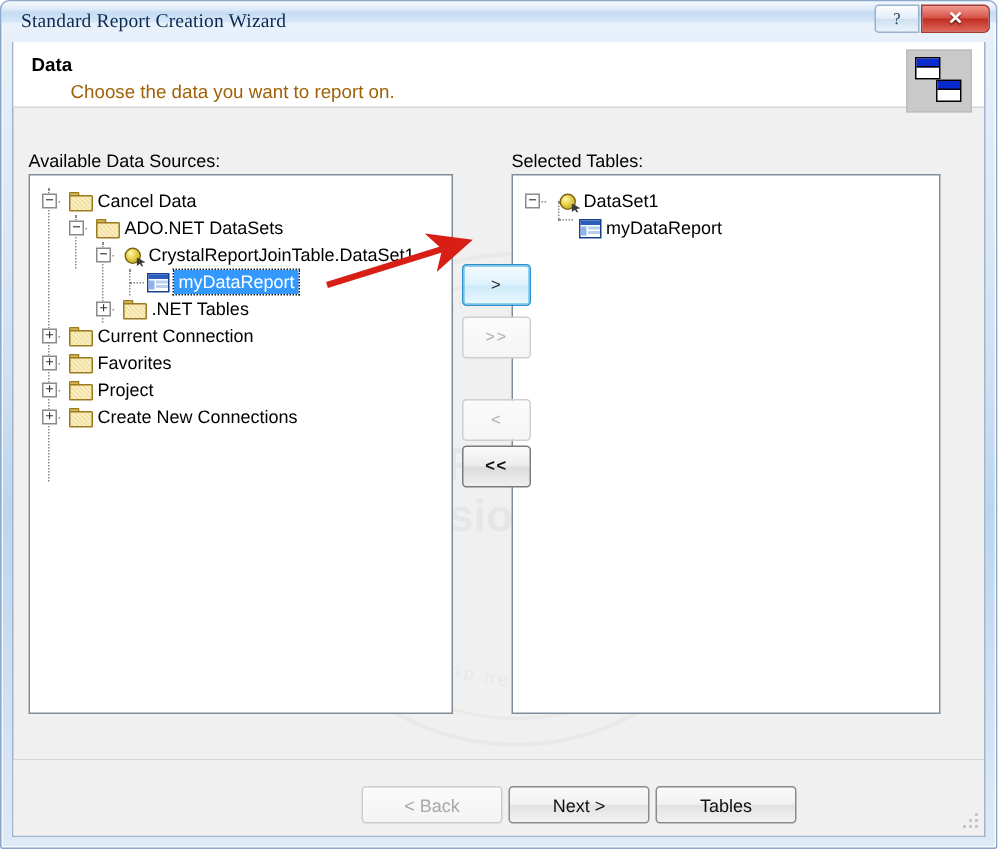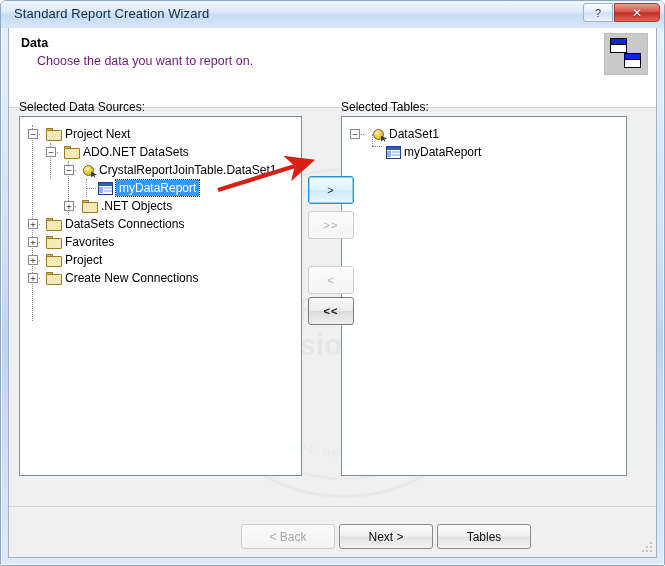--- a/index.html
+++ b/index.html
@@ -14,23 +14,24 @@
   
   .win-frame{
     position:absolute;left:0;top:0;width:665px;height:566px;
     box-sizing:border-box;
     border:1px solid #8ba7c7;
     border-radius:6px 6px 2px 2px;
     background:linear-gradient(to bottom,#eaf2fb 0%,#cfe0f2 45%,#bcd5ee 60%,#dfeaf7 100%);
     box-shadow:inset 0 0 0 1px rgba(255,255,255,.75);
   }
   .titlebar{
-    position:absolute;left:1px;top:1px;width:663px;height:27px;
+    position:absolute;left:1px;top:1px;width:663px;height:14px;
     border-radius:5px 5px 0 0;
     background:linear-gradient(to bottom,#f2f7fd 0%,#dfeaf8 38%,#c6dcf2 52%,#d7e7f8 100%);
+    font-family:Liberation Serif, serif;
   }
   .title-text{
     position:absolute;left:13px;top:5px;
     font-size:13px;color:#0b2a50;letter-spacing:.1px;white-space:nowrap;
   }
   .tb-buttons{position:absolute;right:4px;top:2px;display:flex;gap:0;}
   .tb-btn{
     width:29px;height:19px;box-sizing:border-box;
     border:1px solid #9cb2cb;border-radius:3px 3px 3px 3px;
     display:flex;align-items:center;justify-content:center;
@@ -46,26 +47,26 @@
   }
   .tb-btn.close .glyph{text-shadow:0 1px 1px rgba(0,0,0,.45);}
 
   
   .client{
     position:absolute;left:8px;top:28px;width:649px;height:530px;
     box-sizing:border-box;background:#f0f0f0;
     border-left:1px solid #9db4cc;border-right:1px solid #9db4cc;border-bottom:1px solid #9db4cc;
   }
   .header-band{
-    position:absolute;left:0px;top:0px;width:647px;height:80px;
+    position:absolute;left:0px;top:0px;width:647px;height:44px;
     box-sizing:border-box;background:#ffffff;
     border-bottom:1px solid #d5d5d5;
   }
   .header-title{position:absolute;left:12px;top:8px;font-size:12.5px;font-weight:bold;color:#000;}
-  .header-sub{position:absolute;left:28px;top:26px;font-size:12.5px;color:#701a75;}
+  .header-sub{position:absolute;left:38px;top:26px;font-size:12.5px;color:#a16207;}
   .header-icon{
     position:absolute;right:8px;top:5px;width:42px;height:40px;
     background:#c9c9c9;border:1px solid #bdbdbd;
   }
   .hi-box{position:absolute;width:17px;height:15px;background:#ffffff;border:1px solid #000;box-sizing:border-box;}
   .hi-box .cap{display:block;height:5px;background:#0a2ad0;border-bottom:1px solid #000;}
   .hi-a{left:5px;top:4px;}
   .hi-b{left:19px;top:19px;}
   .hi-link{position:absolute;left:17px;top:15px;width:12px;height:2px;background:#b01515;transform:rotate(42deg);transform-origin:0 0;}
 
@@ -223,21 +224,21 @@
         <div class="hi-link"></div>
         <div class="hi-box hi-a">
             <span class="cap"></span>
           </div>
         <div class="hi-box hi-b">
             <span class="cap"></span>
           </div>
       </div>
     </div>
 
-    <div class="lbl lbl-avail">Selected Data Sources:</div>
+    <div class="lbl lbl-avail">Available Data Sources:</div>
     <div class="lbl lbl-sel">Selected Tables:</div>
 
     <div class="watermark">
       <div class="wm-ring"></div>
       <div class="wm-ring2"></div>
       <svg class="wm-arc" viewBox="0 0 330 330">
         <defs>
           <path id="arcTop" d="M 33,165 A 132,132 0 0 1 297,165" fill="none"></path>
           <path id="arcBot" d="M 41,165 A 124,124 0 0 0 289,165" fill="none"></path>
         </defs>
@@ -268,21 +269,21 @@
         <div class="hline" style="left:12px;top:125px;width:8px;"></div>
         <div class="hline" style="left:12px;top:143px;width:8px;"></div>
         <div class="hline" style="left:12px;top:161px;width:8px;"></div>
 
         <div class="trow" style="left:0;top:8px;">
           <div class="tdash" style="left:8px;top:4px;">−</div>
           <span style="margin-left:26px;" class="folder">
               <span class="tab"></span>
               <span class="body"></span>
             </span>
-          <span class="tlabel">Project Next</span>
+          <span class="tlabel">Cancel Data</span>
         </div>
 
         <div class="trow" style="left:0;top:26px;">
           <div class="tdash" style="left:26px;top:4px;">−</div>
           <span style="margin-left:44px;" class="folder">
               <span class="tab"></span>
               <span class="body"></span>
             </span>
           <span class="tlabel">ADO.NET DataSets</span>
         </div>
@@ -306,30 +307,30 @@
           </span>
           <span class="tlabel sel">myDataReport</span>
         </div>
 
         <div class="trow" style="left:0;top:80px;">
           <div class="tdash" style="left:44px;top:4px;">+</div>
           <span style="margin-left:62px;" class="folder">
               <span class="tab"></span>
               <span class="body"></span>
             </span>
-          <span class="tlabel">.NET Objects</span>
+          <span class="tlabel">.NET Tables</span>
         </div>
 
         <div class="trow" style="left:0;top:98px;">
           <div class="tdash" style="left:8px;top:4px;">+</div>
           <span style="margin-left:26px;" class="folder">
               <span class="tab"></span>
               <span class="body"></span>
             </span>
-          <span class="tlabel">DataSets Connections</span>
+          <span class="tlabel">Current Connection</span>
         </div>
 
         <div class="trow" style="left:0;top:116px;">
           <div class="tdash" style="left:8px;top:4px;">+</div>
           <span style="margin-left:26px;" class="folder">
               <span class="tab"></span>
               <span class="body"></span>
             </span>
           <span class="tlabel">Favorites</span>
         </div>

